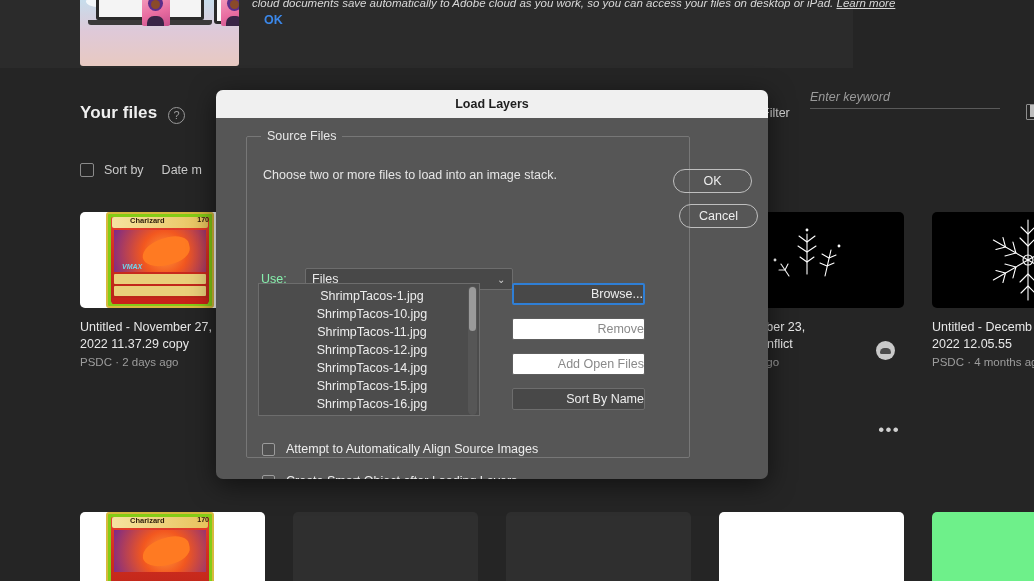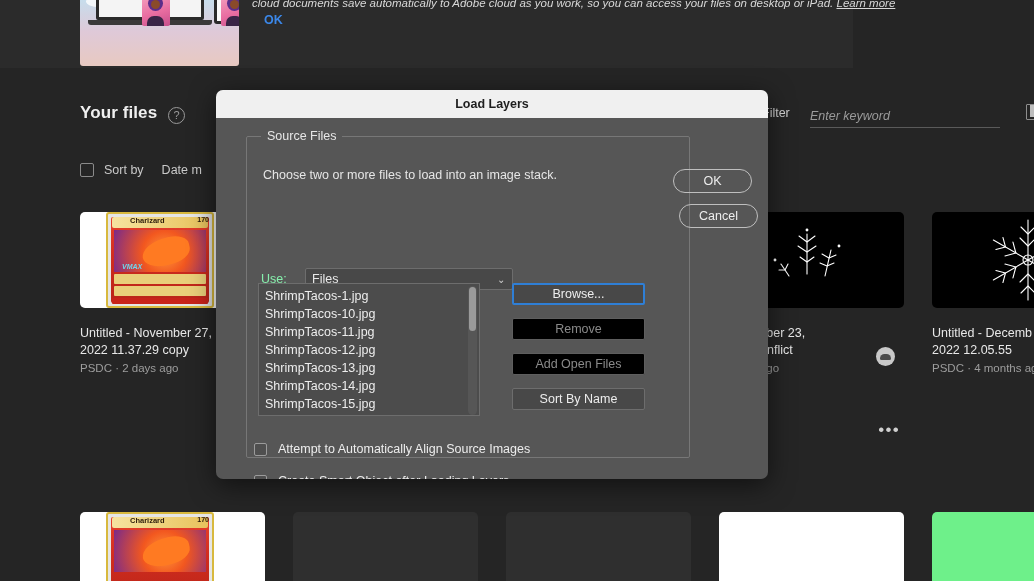--- a/index.html
+++ b/index.html
@@ -63,59 +63,59 @@
   }
   .sortrow { position: absolute; left: 80px; top: 163px; display:flex; align-items:center; }
   .sort-box { width: 14px; height: 14px; border: 1.5px solid #8a8a8a; border-radius: 2px; }
   .sort-label { margin-left: 10px; font-size: 12.5px; color: #c9c9c9; }
   .sort-value { margin-left: 18px; font-size: 12.5px; color: #c9c9c9; white-space: nowrap; }
 
   .filter-label {
     position: absolute; left: 762px; top: 106px; font-size: 12.5px; color: #d0d0d0;
   }
   .filter-input {
-    position: absolute; left: 810px; top: 104px; width: 190px; height: 24px;
+    position: absolute; left: 810px; top: 85px; width: 190px; height: 24px;
     background: transparent; border: none; border-bottom: 1px solid #5a5a5a;
     color: #c9c9c9; font-size: 12.5px; font-style: italic;
     font-family: "Liberation Sans", sans-serif; outline: none;
   }
   .filter-input::placeholder { color: #9a9a9a; font-style: italic; }
   .view-icon {
     position: absolute; left: 1026px; top: 104px; width: 12px; height: 16px;
     border: 1.4px solid #8e8e8e; border-radius: 1px;
   }
   .view-icon:after { content:""; position:absolute; left:3px; top:0; width:6px; height:12px; background:#bdbdbd; }
 
   
   .grid { position: absolute; left: 80px; top: 212px; width: 1000px; }
   .card { position: absolute; width: 185px; }
   .thumb {
     width: 185px; height: 96px; border-radius: 5px; overflow: hidden;
     background: #2f2f2f; position: relative;
   }
   .thumb.dark { background: #000; }
-  .meta { margin-top: 17px; }
+  .meta { margin-top: 11px; }
   .meta-title { font-size: 12.5px; color: #e8e8e8; line-height: 17px; }
   .meta-sub { margin-top: 3px; font-size: 11.5px; color: #9d9d9d; }
   .dots {
     position: absolute; right: 4px; top: 214px;
     color: #cfcfcf; font-size: 17px; letter-spacing: 1.3px; line-height: 8px;
   }
   .cloud-badge {
     position: absolute; right: 9px; bottom: 8px; width: 19px; height: 19px;
     border-radius: 50%; background: #c9c9c9;
   }
   .cloud-badge:after {
     content:""; position:absolute; left:4px; top:7px; width:11px; height:6px;
     background:#4a4a4a; border-radius: 6px 6px 2px 2px;
   }
 
   
   .chari { position:absolute; left:26px; top:0; width:108px; height:96px;
-           background:#e5e5e5; border:2px solid #d8b93e; border-radius:3px; overflow:hidden; }
+           background:#84cc16; border:2px solid #d8b93e; border-radius:3px; overflow:hidden; }
   .chari-in { position:absolute; left:3px; top:3px; right:3px; bottom:3px;
               background:linear-gradient(180deg,#e8412c 0%, #d12d1f 45%, #b92418 100%); border-radius:2px;}
   .chari-hdr { position:absolute; left:4px; top:3px; right:4px; height:11px;
                background:linear-gradient(90deg,#f6e3a0,#e8c35c); border-radius:2px; }
   .chari-name { position:absolute; left:22px; top:1.5px; font-size:7.5px; font-weight:bold; color:#2a1a0a; }
   .chari-hp { position:absolute; right:3px; top:1.5px; font-size:7px; font-weight:bold; color:#2a1a0a; }
   .chari-art { position:absolute; left:6px; top:16px; right:6px; height:42px;
                background:radial-gradient(circle at 55% 55%, #ff9a3c 0%, #f2571f 40%, #7a2a8a 100%); }
   .chari-dragon { position:absolute; left:30%; top:18%; width:52%; height:64%;
                   background:#ff7a22; border-radius:60% 40% 50% 45%; transform:rotate(-12deg); }
@@ -159,42 +159,42 @@
     color: #e8e8e8; font-size: 12.5px; padding: 0 6px;
     font-family: "Liberation Sans", sans-serif;
     appearance: none; outline: none;
   }
   .use-caret { position:absolute; left:250px; top:137px; color:#cfcfcf; font-size:10px; pointer-events:none;}
 
   .filelist {
     position: absolute; left: 42px; top: 165px; width: 222px; height: 133px;
     background: #4c4c4c; border: 1px solid #6d6d6d; overflow: hidden;
   }
-  .filelist-inner { position:absolute; inset:0; padding: 3px 0 0 6px; }
+  .filelist-inner { position:absolute; inset:0; padding: 3px 0 0 6px; text-align: center; }
   .file-item { font-size: 12.5px; color: #ededed; line-height: 18px; white-space: nowrap; }
   .fl-track {
     position: absolute; right: 2px; top: 2px; width: 9px; height: 129px;
     background: #565656; border-radius: 5px;
   }
   .fl-thumb { position: absolute; left: 1px; top: 1px; width: 7px; height: 44px;
               background: #9a9a9a; border-radius: 4px; }
 
   .btn {
     position: absolute; width: 133px; height: 22px; line-height: 20px;
-    text-align: center; font-size: 12.5px; border-radius: 2px;
+    text-align: right; font-size: 12.5px; border-radius: 2px;
     background: #484848; border: 1px solid #6d6d6d; color: #ededed; cursor: pointer;
   }
   .btn.primary { border: 2px solid #2f7fd6; line-height: 18px; }
-  .btn.disabled { color: #8a8a8a; border-color: #5e5e5e; background: #000000; cursor: default; }
+  .btn.disabled { color: #8a8a8a; border-color: #5e5e5e; background: #ffffff; cursor: default; }
   .b-browse { left: 296px; top: 165px; }
   .b-remove { left: 296px; top: 200px; }
   .b-addopen{ left: 296px; top: 235px; }
   .b-sort   { left: 296px; top: 270px; }
 
-  .chk-row { position: absolute; display: flex; align-items: center; }
+  .chk-row { position: absolute; display: flex; align-items: center; margin-left: 8px; }
   .chk-box { width: 13px; height: 13px; border: 1.4px solid #9b9b9b; border-radius: 2px; background:#4f4f4f;}
   .chk-lbl { margin-left: 11px; font-size: 12.5px; color: #ededed; }
   .c-align { left: 38px; top: 324px; }
   .c-smart { left: 38px; top: 356px; }
 
   .pill {
     position: absolute; width: 79px; height: 24px; line-height: 22px;
     text-align: center; font-size: 12.5px; color: #ededed;
     border: 1px solid #bfbfbf; border-radius: 12px; background: transparent; cursor: pointer;
   }
@@ -375,21 +375,20 @@
         </select>
         <div class="use-caret">⌄</div>
       </div>
 
       <div class="filelist">
         <div class="filelist-inner">
           <div class="file-item">ShrimpTacos-1.jpg</div>
           <div class="file-item">ShrimpTacos-10.jpg</div>
           <div class="file-item">ShrimpTacos-11.jpg</div>
           <div class="file-item">ShrimpTacos-12.jpg</div>
-          <div class="file-item">ShrimpTacos-13.jpg</div>
           <div class="file-item">ShrimpTacos-14.jpg</div>
           <div class="file-item">ShrimpTacos-15.jpg</div>
           <div class="file-item">ShrimpTacos-16.jpg</div>
         </div>
         <div class="fl-track">
           <div class="fl-thumb"></div>
         </div>
       </div>
 
       <div class="btn primary b-browse">Browse...</div>

